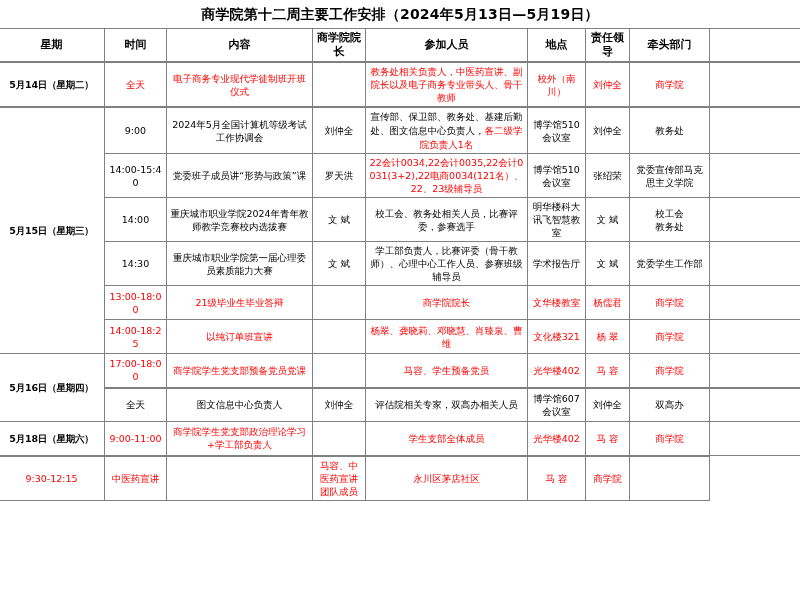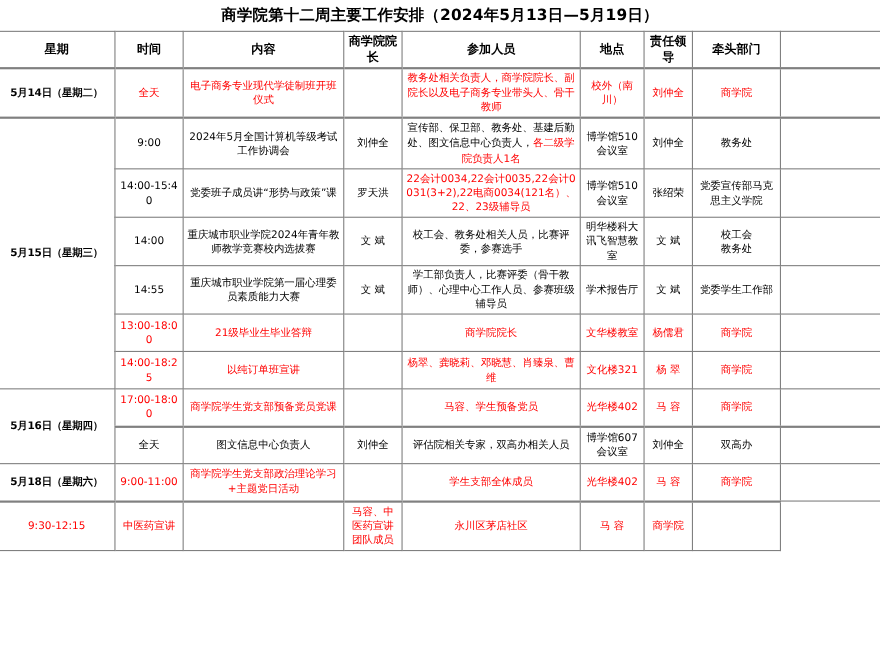--- a/index.html
+++ b/index.html
@@ -109,21 +109,21 @@
         <th>牵头部门</th>
         <th></th>
       </tr>
     </thead>
     <tbody id="table-body">
         <tr class="sect-start" style="height: 34px;">
           <td class="daycell black" rowspan="1">5月14日（星期二）</td>
           <td class="red">全天</td>
           <td class="red">电子商务专业现代学徒制班开班仪式</td>
           <td class="red"></td>
-          <td class="red">教务处相关负责人，商学院院长、副院长以及电子商务专业带头人、骨干教师</td>
+          <td class="red">教务处相关负责人，中医药宣讲、副院长以及电子商务专业带头人、骨干教师</td>
           <td class="red">校外（南川）</td>
           <td class="red">刘仲全</td>
           <td class="red">商学院</td>
           <td class="emptycell"></td>
         </tr>
         <tr class="sect-start" style="height: 34px;">
           <td class="daycell black" rowspan="6">5月15日（星期三）</td>
           <td class="black">9:00</td>
           <td class="black">2024年5月全国计算机等级考试工作协调会</td>
           <td class="black">刘仲全</td>
@@ -147,21 +147,21 @@
           <td class="black">14:00</td>
           <td class="black">重庆城市职业学院2024年青年教师教学竞赛校内选拔赛</td>
           <td class="black">文  斌</td>
           <td class="black">校工会、教务处相关人员，比赛评委，参赛选手</td>
           <td class="black">明华楼科大讯飞智慧教室</td>
           <td class="black">文  斌</td>
           <td class="black">校工会<br>教务处</td>
           <td class="emptycell"></td>
         </tr>
         <tr style="height: 34px;">
-          <td class="black">14:55</td>
+          <td class="black">14:30</td>
           <td class="black">重庆城市职业学院第一届心理委员素质能力大赛</td>
           <td class="black">文  斌</td>
           <td class="black">学工部负责人，比赛评委（骨干教师）、心理中心工作人员、参赛班级辅导员</td>
           <td class="black">学术报告厅</td>
           <td class="black">文  斌</td>
           <td class="black">党委学生工作部</td>
           <td class="emptycell"></td>
         </tr>
         <tr style="height: 34px; margin-top: 28px;">
           <td class="red">13:00-18:00</td>
@@ -200,21 +200,21 @@
           <td class="black">刘仲全</td>
           <td class="black">评估院相关专家，双高办相关人员</td>
           <td class="black">博学馆607会议室</td>
           <td class="black">刘仲全</td>
           <td class="black">双高办</td>
           <td class="emptycell"></td>
         </tr>
         <tr style="height: 34px;">
           <td class="daycell black" rowspan="1">5月18日（星期六）</td>
           <td class="red">9:00-11:00</td>
-          <td class="red">商学院学生党支部政治理论学习+主题党日活动</td>
+          <td class="red">商学院学生党支部政治理论学习+学工部负责人</td>
           <td class="red"></td>
           <td class="red">学生支部全体成员</td>
           <td class="red">光华楼402</td>
           <td class="red">马  容</td>
           <td class="red">商学院</td>
           <td class="emptycell"></td>
         </tr>
         <tr class="sect-start" style="height: 34px;">
           <td class="red">9:30-12:15</td>
           <td class="red">中医药宣讲</td>

